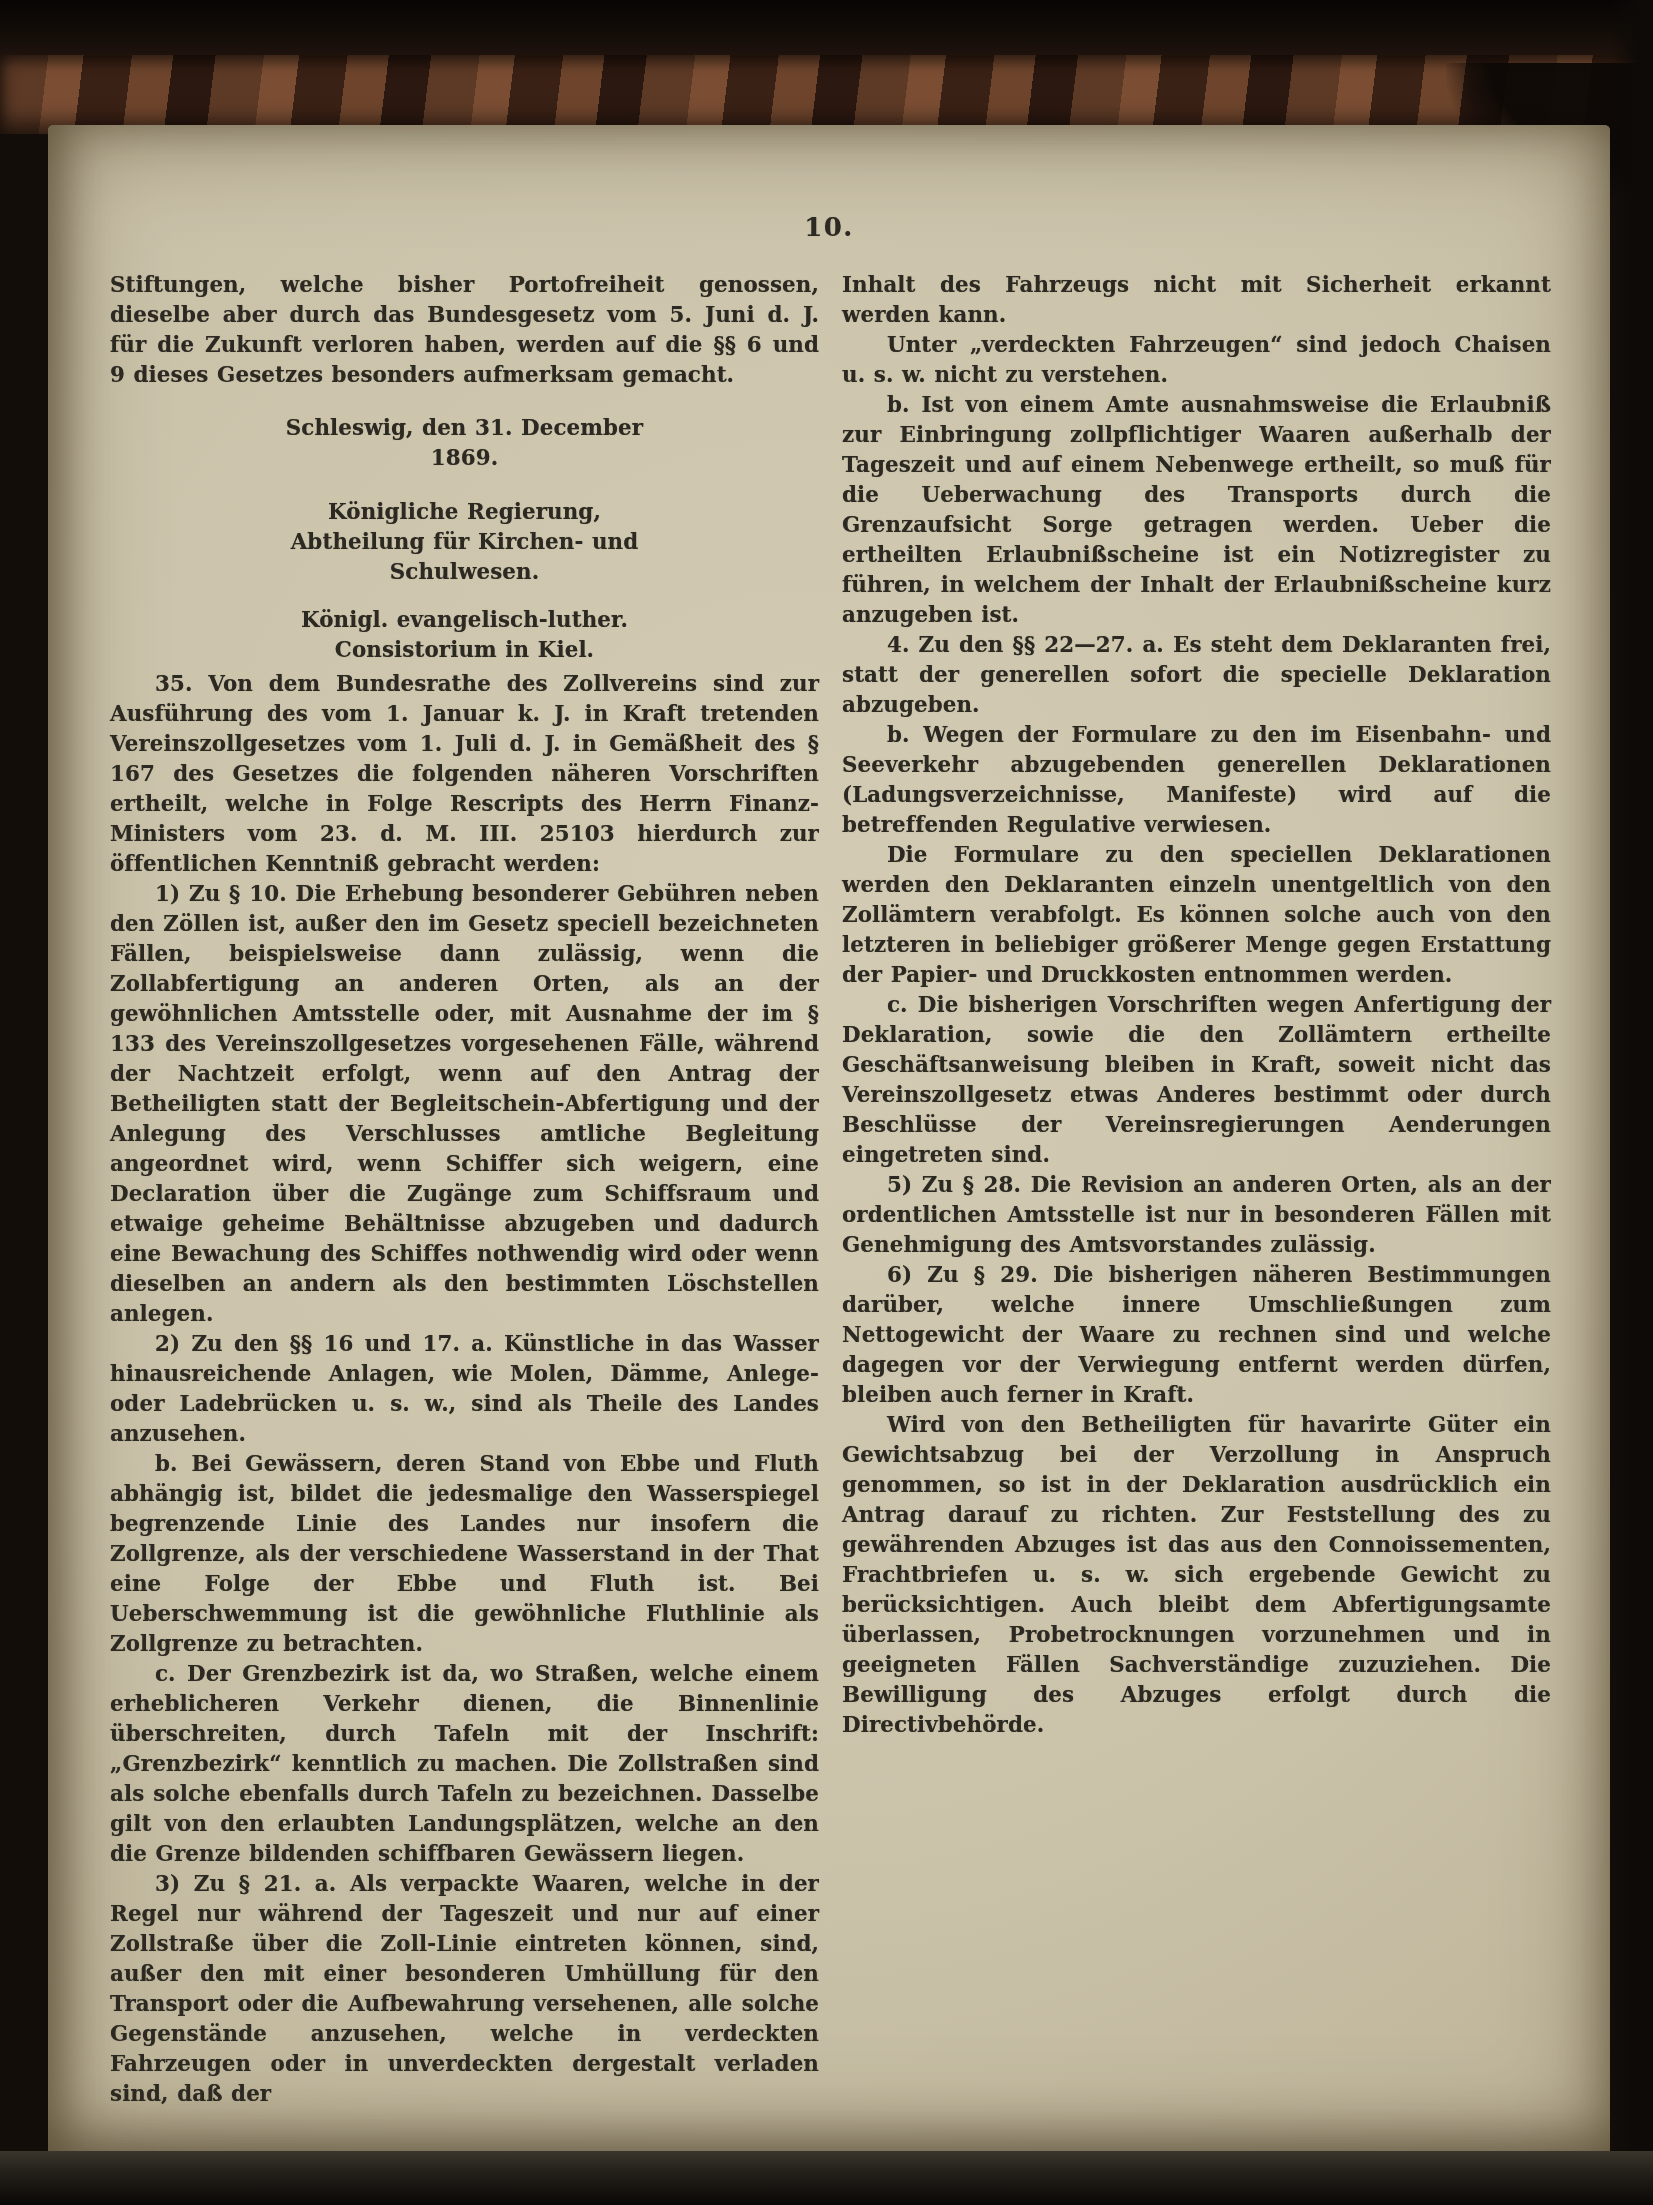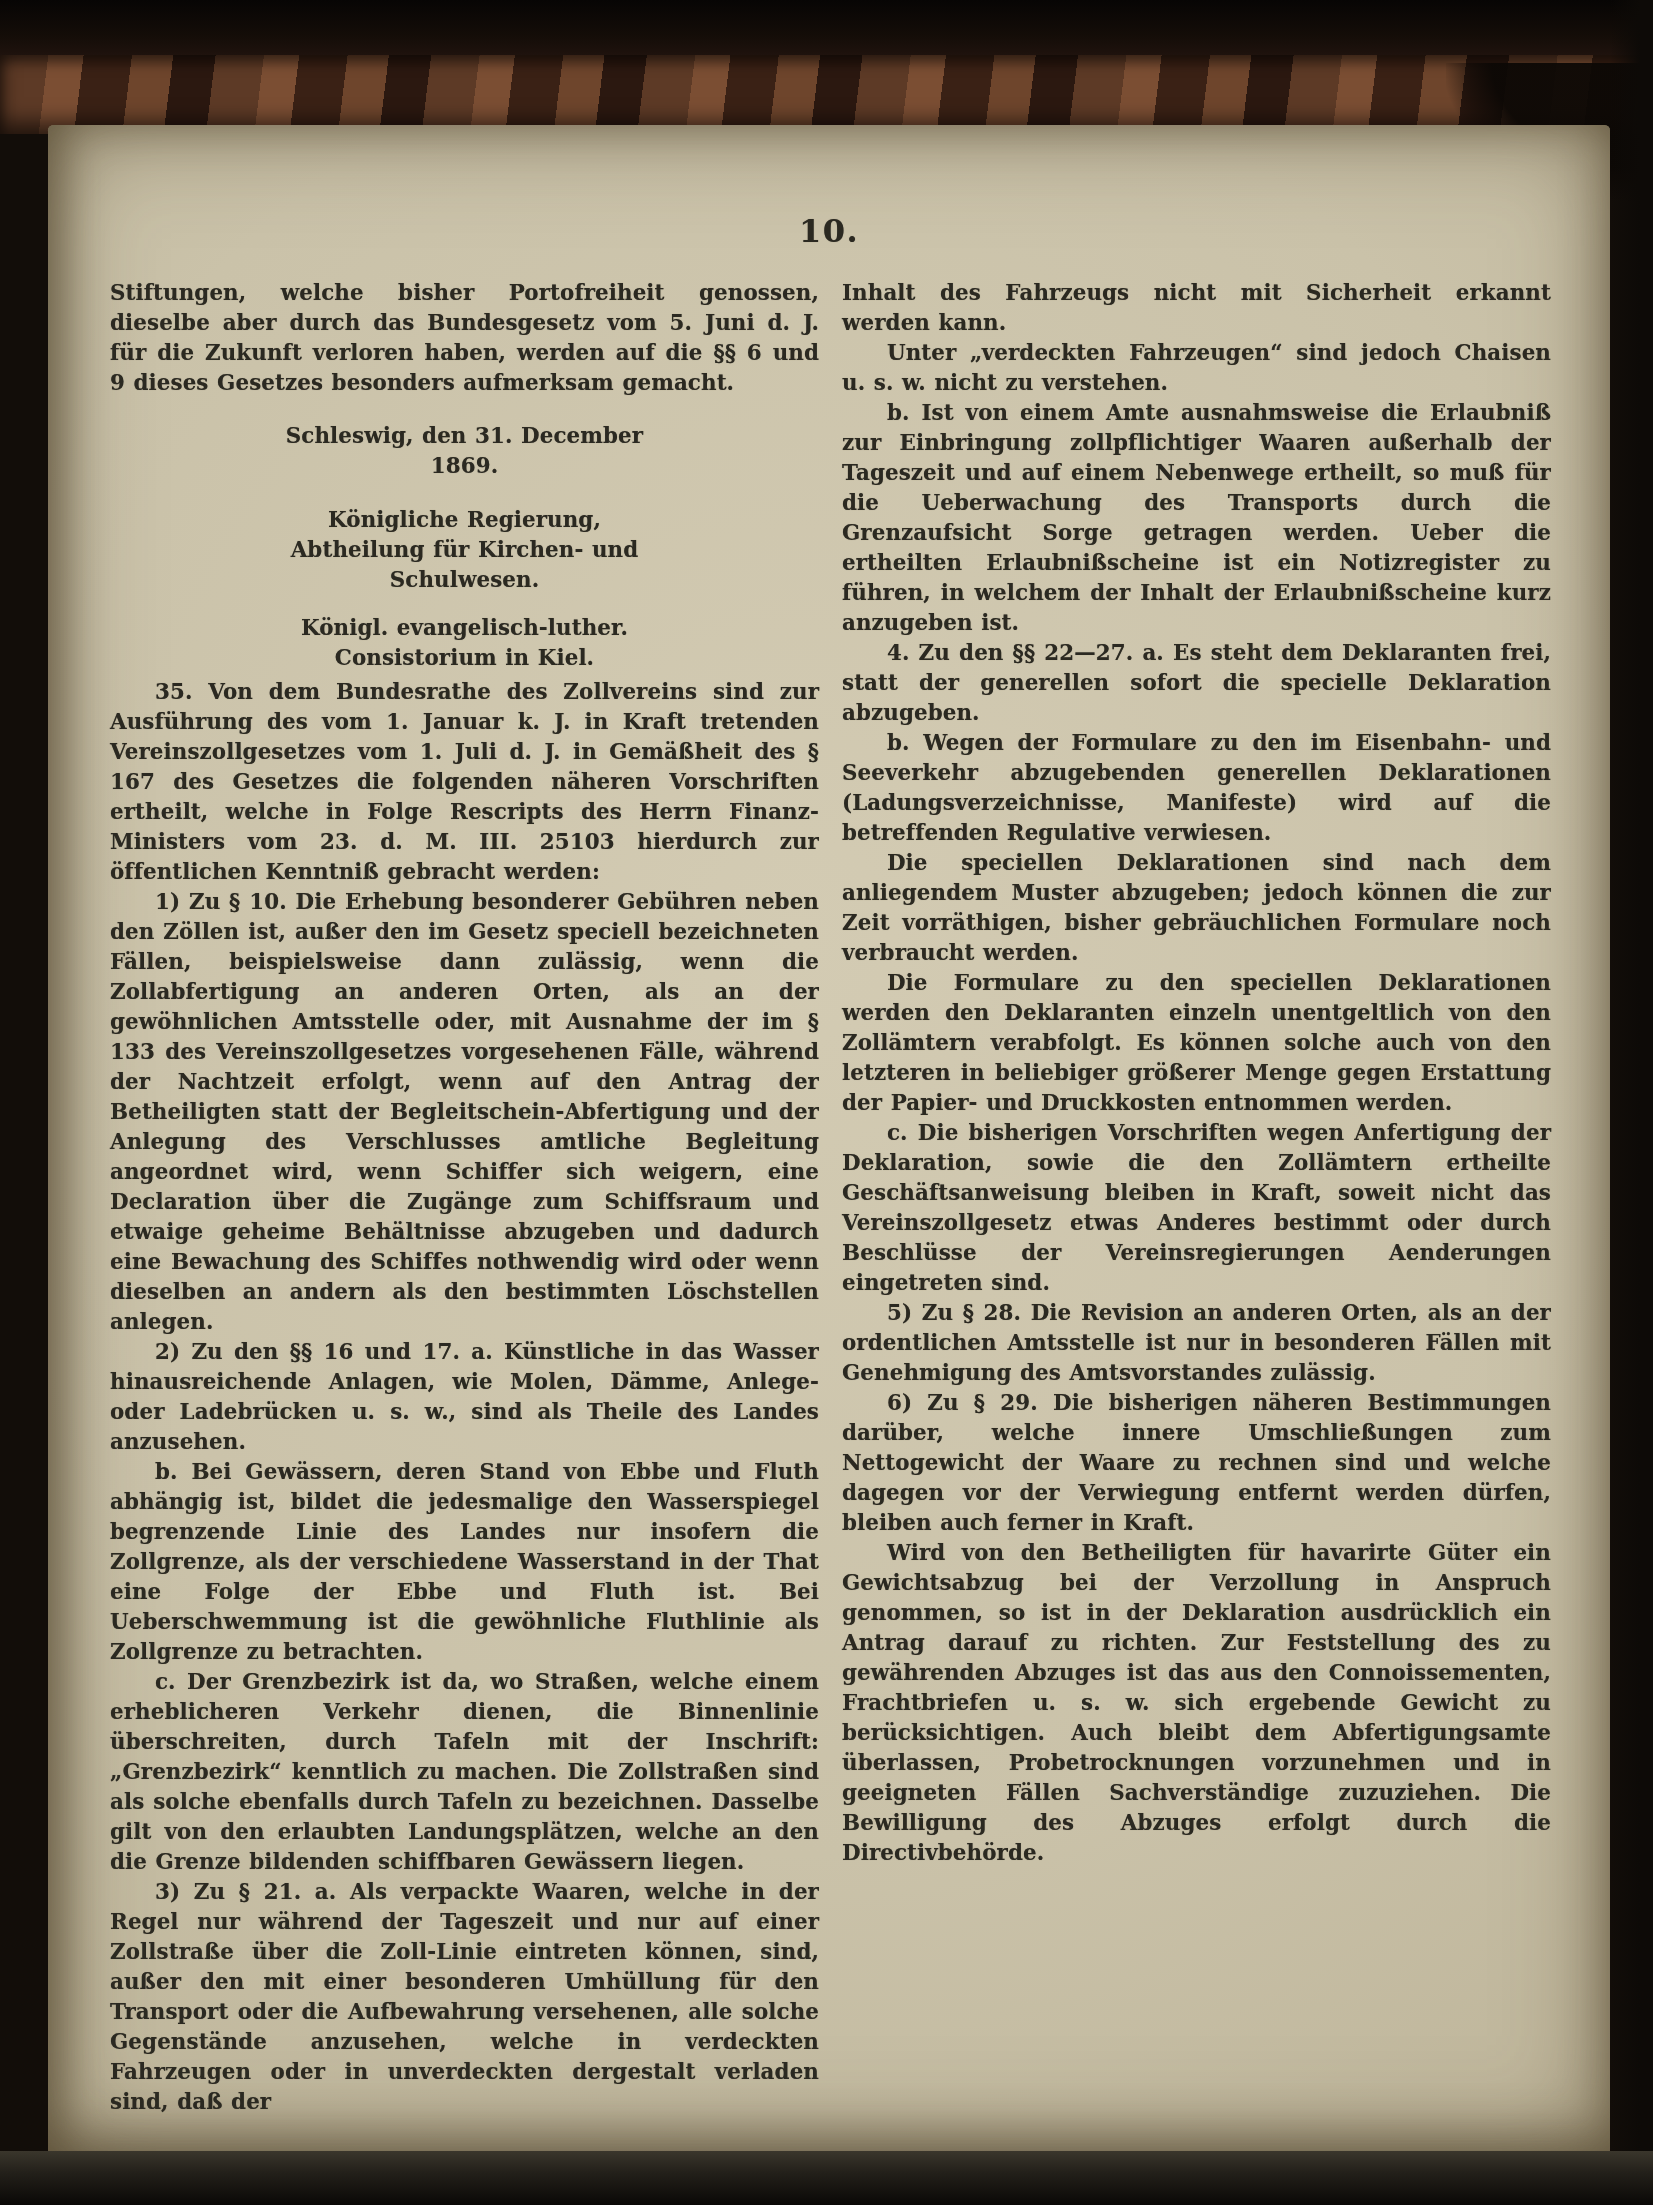--- a/index.html
+++ b/index.html
@@ -41,21 +41,21 @@
     position:absolute; left:48px; top:125px; width:1562px; height:2034px;
     border-radius:5.5px; overflow:hidden;
     background:radial-gradient(ellipse 120% 100% at 48% 40%,
       #d3cbb3 0%, #cac2a9 45%, #beb59a 72%, #a79d80 100%);
     box-shadow: inset 0 0 103px rgba(74,60,35,.55),
                 inset 0 -23.4px 48px rgba(58,46,26,.4),
                 inset 16.5px 0 41px rgba(70,56,32,.35);
     color:#2b2921;
   }
   .page-number {
-    text-align:center; font-size:32px; font-weight:bold;
+    text-align:center; font-size:26px; font-weight:bold;
     margin-top:87px; letter-spacing:1.4px;
     text-shadow:0 0 0.7px rgba(43,41,33,.5);
   }
   .columns {
     display:flex; gap:23px; padding:27.6px 59px 0 62px;
     font-size:21.4px; line-height:30px; font-weight:bold;
     letter-spacing:0.1px; word-spacing:1px;
     text-shadow:0 0 0.7px rgba(43,41,33,.45);
   }
   .col { flex:1; min-width:0; }
@@ -113,21 +113,20 @@
           </div>
       </div>
 
       <div class="col">
         <div>
             <p class="para noindent">Inhalt des Fahrzeugs nicht mit Sicherheit erkannt werden kann.</p>
             <p class="para">Unter „verdeckten Fahrzeugen“ sind jedoch Chaisen u. s. w. nicht zu verstehen.</p>
             <p class="para"><b>b. </b>Ist von einem Amte ausnahmsweise die Erlaubniß zur Einbringung zollpflichtiger Waaren außerhalb der Tageszeit und auf einem Nebenwege ertheilt, so muß für die Ueberwachung des Transports durch die Grenzaufsicht Sorge getragen werden. Ueber die ertheilten Erlaubnißscheine ist ein Notizregister zu führen, in welchem der Inhalt der Erlaubnißscheine kurz anzugeben ist.</p>
             <p class="para"><b>4. Zu den §§ 22—27. a. </b>Es steht dem Deklaranten frei, statt der generellen sofort die specielle Deklaration abzugeben.</p>
             <p class="para"><b>b. </b>Wegen der Formulare zu den im Eisenbahn- und Seeverkehr abzugebenden generellen Deklarationen (Ladungsverzeichnisse, Manifeste) wird auf die betreffenden Regulative verwiesen.</p>
-            <p class="para">Die speciellen Deklarationen sind nach dem anliegendem Muster abzugeben; jedoch können die zur Zeit vorräthigen, bisher gebräuchlichen Formulare noch verbraucht werden.</p>
             <p class="para">Die Formulare zu den speciellen Deklarationen werden den Deklaranten einzeln unentgeltlich von den Zollämtern verabfolgt. Es können solche auch von den letzteren in beliebiger größerer Menge gegen Erstattung der Papier- und Druckkosten entnommen werden.</p>
             <p class="para"><b>c. </b>Die bisherigen Vorschriften wegen Anfertigung der Deklaration, sowie die den Zollämtern ertheilte Geschäftsanweisung bleiben in Kraft, soweit nicht das Vereinszollgesetz etwas Anderes bestimmt oder durch Beschlüsse der Vereinsregierungen Aenderungen eingetreten sind.</p>
             <p class="para"><b>5) Zu § 28. </b>Die Revision an anderen Orten, als an der ordentlichen Amtsstelle ist nur in besonderen Fällen mit Genehmigung des Amtsvorstandes zulässig.</p>
             <p class="para"><b>6) Zu § 29. </b>Die bisherigen näheren Bestimmungen darüber, welche innere Umschließungen zum Nettogewicht der Waare zu rechnen sind und welche dagegen vor der Verwiegung entfernt werden dürfen, bleiben auch ferner in Kraft.</p>
             <p class="para">Wird von den Betheiligten für havarirte Güter ein Gewichtsabzug bei der Verzollung in Anspruch genommen, so ist in der Deklaration ausdrücklich ein Antrag darauf zu richten. Zur Feststellung des zu gewährenden Abzuges ist das aus den Connoissementen, Frachtbriefen u. s. w. sich ergebende Gewicht zu berücksichtigen. Auch bleibt dem Abfertigungsamte überlassen, Probetrocknungen vorzunehmen und in geeigneten Fällen Sachverständige zuzuziehen. Die Bewilligung des Abzuges erfolgt durch die Directivbehörde.</p>
           </div>
       </div>
 
     </div>
   </div>

